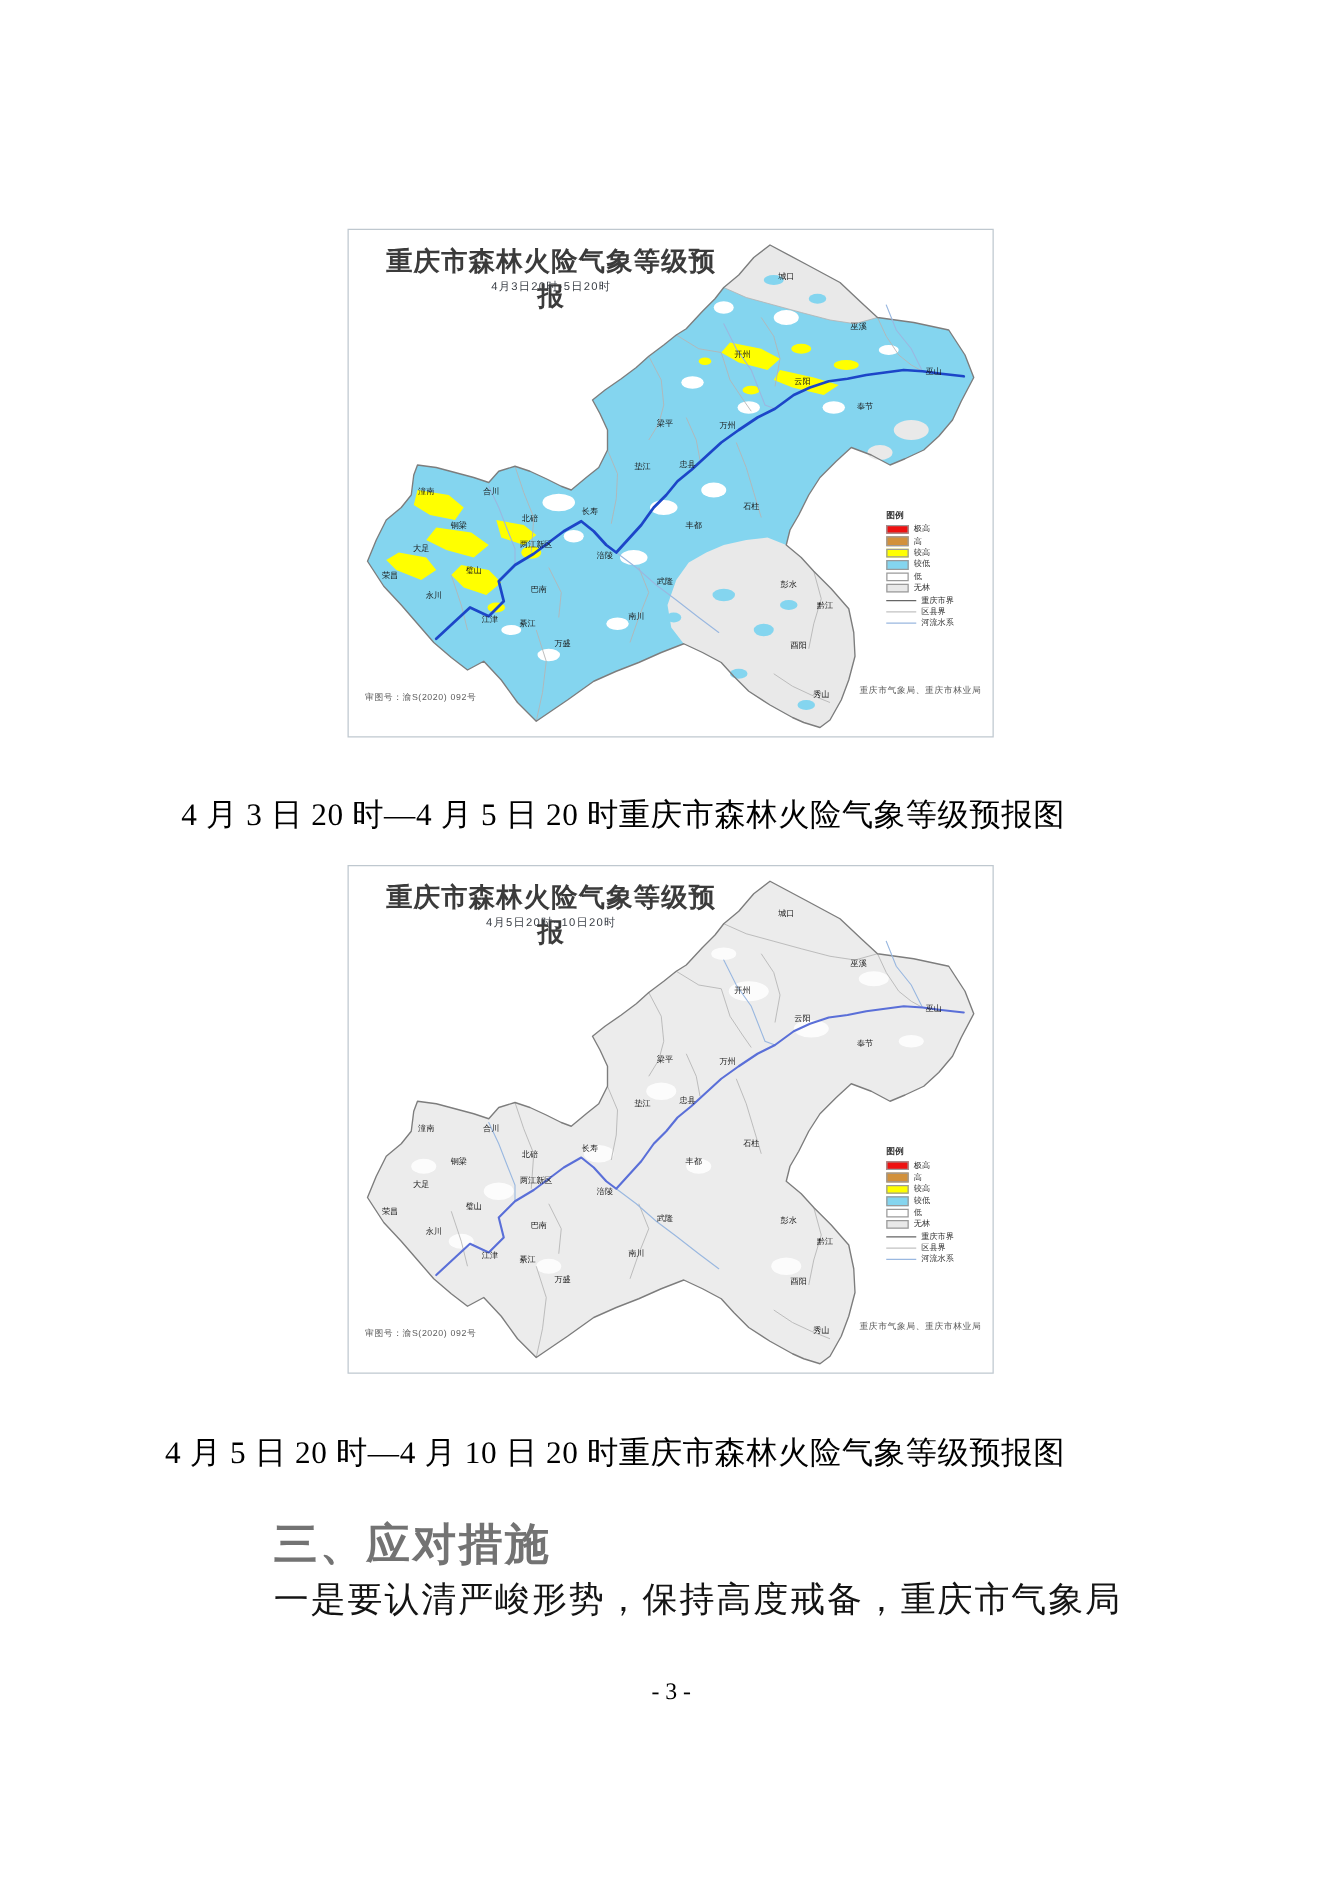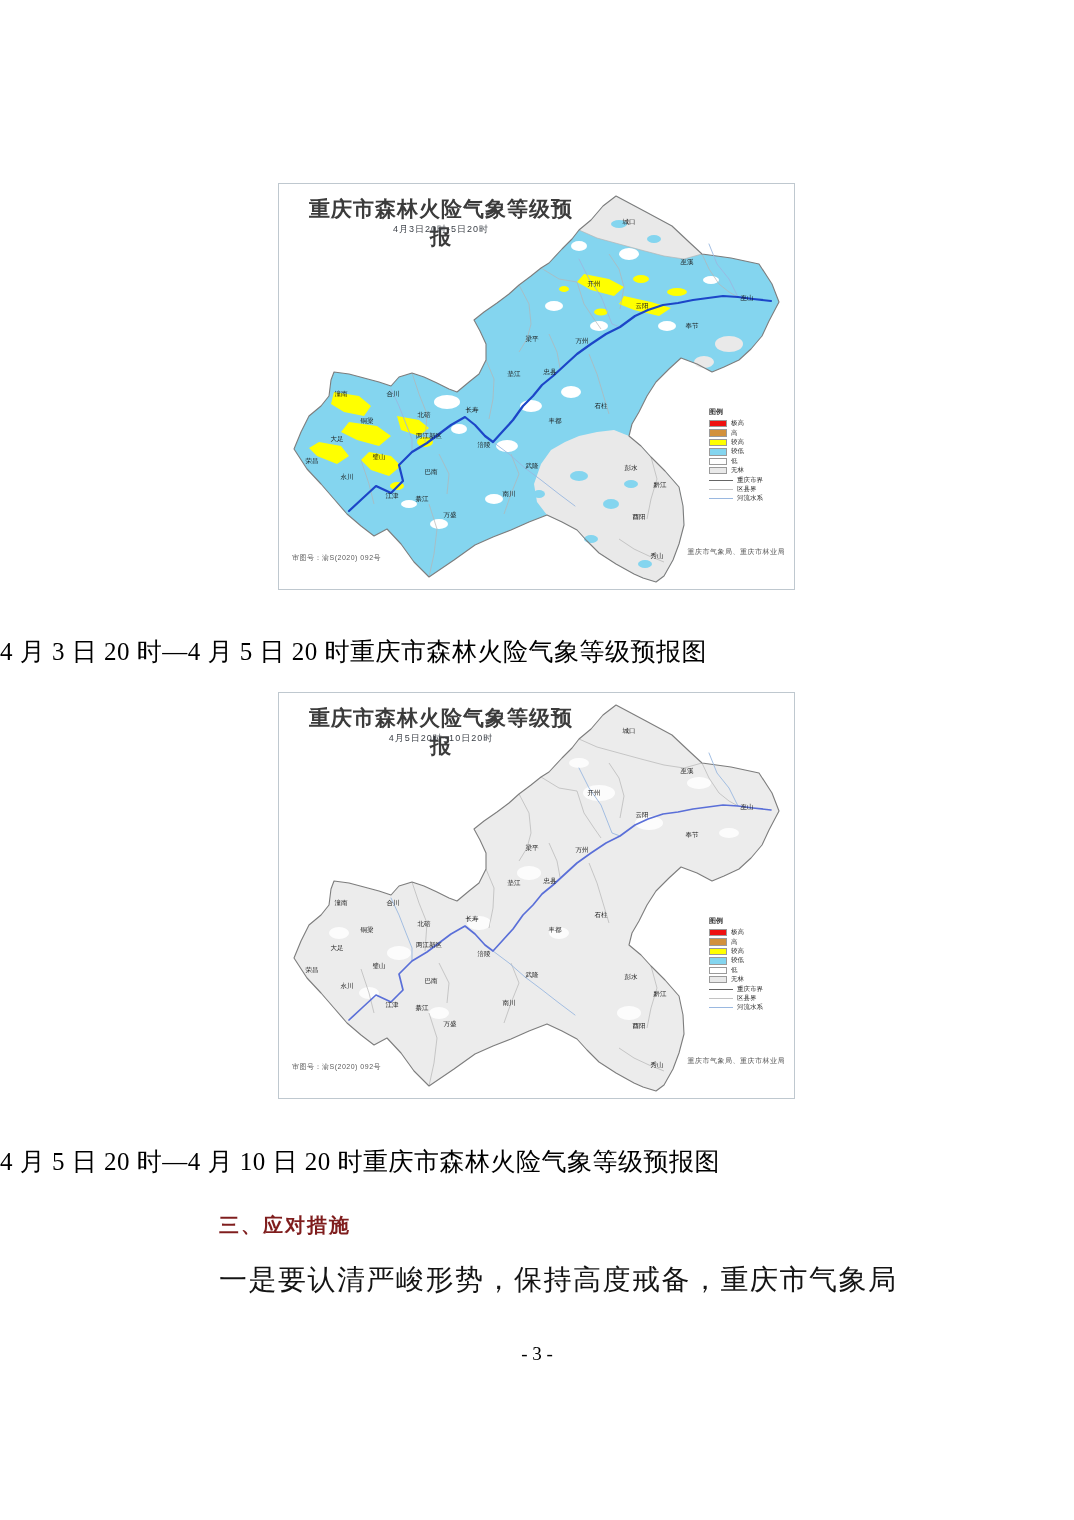--- a/index.html
+++ b/index.html
@@ -25,27 +25,27 @@
   .legend-line-sample{width:24px;height:0;flex:0 0 auto;}
   .legend-label{font-size:6.5px;color:#333;margin-left:4px;white-space:nowrap;}
   .map-credit-left{position:absolute;left:13px;top:369px;font-size:7px;color:#5a5a5a;
                    font-family:"Liberation Sans",sans-serif;letter-spacing:0.5px;}
   .map-credit-right{position:absolute;right:9px;top:363px;font-size:7px;color:#5a5a5a;
                     font-family:"Liberation Sans",sans-serif;letter-spacing:0.5px;}
   .map-labels{position:absolute;left:0;top:0;width:515px;height:405px;pointer-events:none;}
   .district-label{position:absolute;transform:translate(-50%,-50%);font-size:6.5px;color:#181818;
                   white-space:nowrap;font-family:"Liberation Sans",sans-serif;}
 
-  .map-caption{position:absolute;left:0;width:852px;text-align:left;font-size:25px;
+  .map-caption{position:absolute;left:0;width:852px;text-align:right;font-size:25px;
                color:#000;letter-spacing:0.5px;}
   #caption1{top:610px;}
   #caption2{top:1120px;}
 
-  .section-heading{position:absolute;left:219px;top:1212px;font-size:20px;font-weight:bold;
-                   color:#7f1d1d;letter-spacing:2px;font-family:Liberation Sans, sans-serif;}
+  .section-heading{position:absolute;left:219px;top:1212px;font-size:35px;font-weight:bold;
+                   color:#737373;letter-spacing:2px;font-family:Liberation Sans, sans-serif;}
   .body-text{position:absolute;left:219px;top:1261px;font-size:28px;color:#141414;
              letter-spacing:1.5px;white-space:nowrap;}
   .page-number{position:absolute;top:1343px;left:0;width:1074px;text-align:center;
                font-size:19px;color:#000;}
 </style>
 </head>
 <body>
 
 <figure class="map-figure" id="fig1" style="margin:0;">
   <svg class="map-svg" viewBox="0 0 515 405" preserveAspectRatio="none">

